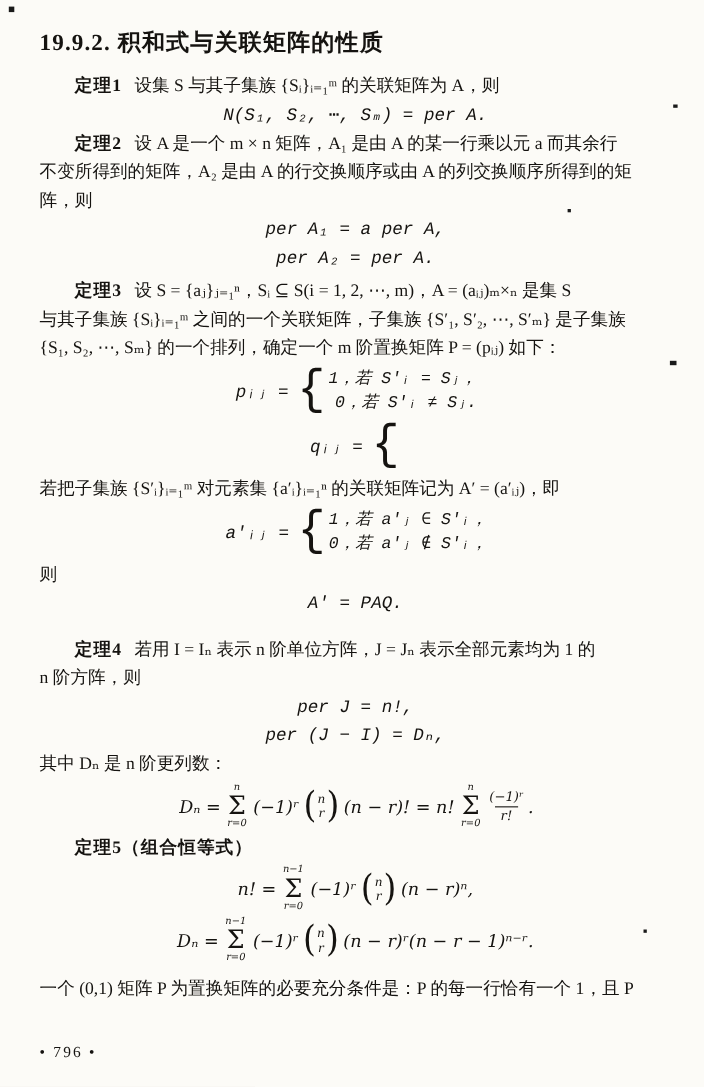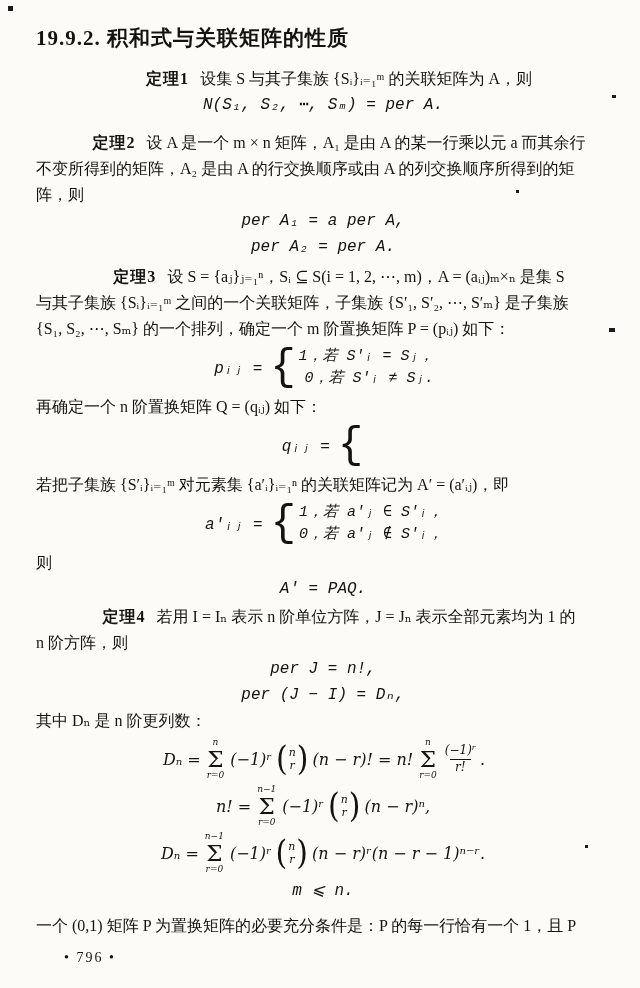--- a/index.html
+++ b/index.html
@@ -9,21 +9,21 @@
     background:#fcfbf7;color:#151310;overflow:hidden;
     padding:24px 30px 0 36px;
     font-family:"Liberation Serif","DejaVu Serif",serif;
     font-size:16px;
   }
   .heading{
     font-size:21px;font-weight:bold;margin:0 0 14px 0;letter-spacing:1px;
     font-family:"Liberation Serif","DejaVu Serif",serif;
   }
   .line{line-height:26px;margin:0;}
-  .para{text-indent:2em;text-align:center;}
+  .para{text-indent:2em;}
   .thm-label{font-weight:bold;margin-right:0.7em;letter-spacing:1px;}
   .formula{
     text-align:center;line-height:26px;font-style:italic;
     font-family:Liberation Mono, monospace;
   }
   .formula-row{
     display:flex;justify-content:center;align-items:center;
     font-style:italic;margin:2px 0;
     font-family:"DejaVu Serif","Liberation Serif",serif;
   }
@@ -33,21 +33,21 @@
   .sum{display:inline-flex;flex-direction:column;align-items:center;line-height:1;margin:0 4px;}
   .sum .lim{font-size:9px;line-height:1.1;}
   .sum .sigma{font-size:23px;line-height:1;font-style:normal;}
   .binom{display:inline-flex;align-items:center;margin:0 2px;}
   .binom .paren{font-size:30px;font-weight:300;line-height:0.8;font-style:normal;transform:scaleY(1.1);}
   .binom .col{display:inline-flex;flex-direction:column;align-items:center;font-size:11px;line-height:1.2;padding:0 1px;}
   .frac{display:inline-flex;flex-direction:column;align-items:center;font-size:12px;line-height:1.3;margin:0 4px;}
   .frac .den{border-top:1px solid #151310;padding:0 5px;}
   .mitem{margin:0 2px;}
   .page-number{
-    position:absolute;left:64px;bottom:22px;font-size:14px;letter-spacing:2px;
+    position:absolute;left:36px;bottom:22px;font-size:14px;letter-spacing:2px;
   }
   .speck{position:absolute;background:#1a1a1a;}
 </style>
 </head>
 <body>
 
 <div class="page">
 
   <div class="speck" style="left:8px;top:6px;width:5px;height:5px;"></div>
   <div class="speck" style="left:612px;top:95px;width:4px;height:3px;"></div>
@@ -55,21 +55,21 @@
   <div class="speck" style="left:516px;top:190px;width:3px;height:3px;"></div>
   <div class="speck" style="left:585px;top:845px;width:3px;height:3px;"></div>
 
   <h1 class="heading">19.9.2. 积和式与关联矩阵的性质</h1>
 
   <div class="line para">
     <span class="thm-label">定理1</span><span>设集 S 与其子集族 {Sᵢ}ᵢ₌₁ᵐ 的关联矩阵为 A，则</span>
   </div>
   <div class="formula">N(S₁, S₂, ⋯, Sₘ) = per A.</div>
 
-  <div class="line para" style="margin-top:12px;">
+  <div class="line para" style="margin-top:0;">
     <span class="thm-label">定理2</span><span>设 A 是一个 m × n 矩阵，A₁ 是由 A 的某一行乘以元 a 而其余行</span>
   </div>
   <div class="line">不变所得到的矩阵，A₂ 是由 A 的行交换顺序或由 A 的列交换顺序所得到的矩</div>
   <div class="line">阵，则</div>
   <div class="formula">per A₁ = a per A,</div>
   <div class="formula">per A₂ = per A.</div>
 
   <div class="line para" style="margin-top:4px;">
     <span class="thm-label">定理3</span><span>设 S = {aⱼ}ⱼ₌₁ⁿ，Sᵢ ⊆ S(i = 1, 2, ⋯, m)，A = (aᵢⱼ)ₘ×ₙ 是集 S</span>
   </div>
@@ -78,42 +78,41 @@
 
   <div class="formula-row cases-row">
     <span class="mitem">pᵢⱼ =</span>
     <span class="brace">{</span>
     <span class="cases-col">
       <span>1，若 S′ᵢ = Sⱼ，</span>
       <span>0，若 S′ᵢ ≠ Sⱼ.</span>
     </span>
   </div>
 
-  <div class="line">再确定一个 n 阶置换矩阵 Q = (qᵢⱼ) 如下：</div>
 
   <div class="formula-row cases-row">
     <span class="mitem">qᵢⱼ =</span>
     <span class="brace">{</span>
   </div>
 
   <div class="line">若把子集族 {S′ᵢ}ᵢ₌₁ᵐ 对元素集 {a′ᵢ}ᵢ₌₁ⁿ 的关联矩阵记为 A′ = (a′ᵢⱼ)，即</div>
 
   <div class="formula-row cases-row">
     <span class="mitem">a′ᵢⱼ =</span>
     <span class="brace">{</span>
     <span class="cases-col">
       <span>1，若 a′ⱼ ∈ S′ᵢ，</span>
       <span>0，若 a′ⱼ ∉ S′ᵢ，</span>
     </span>
   </div>
 
   <div class="line">则</div>
   <div class="formula">A′ = PAQ.</div>
 
-  <div class="line para" style="margin-top:2px;">
+  <div class="line para" style="margin-top:16px;">
     <span class="thm-label">定理4</span><span>若用 I = Iₙ 表示 n 阶单位方阵，J = Jₙ 表示全部元素均为 1 的</span>
   </div>
   <div class="line">n 阶方阵，则</div>
   <div class="formula">per J = n!,</div>
   <div class="formula">per (J − I) = Dₙ,</div>
   <div class="line">其中 Dₙ 是 n 阶更列数：</div>
 
   <div class="formula-row" style="min-height:46px;">
     <span class="mitem">Dₙ =</span>
     <span class="sum">
@@ -136,20 +135,23 @@
       <span class="sigma">Σ</span>
       <span class="lim">r=0</span>
     </span>
     <span class="frac">
       <span class="num">(−1)ʳ</span>
       <span class="den">r!</span>
     </span>
     <span>.</span>
   </div>
 
+  <div class="line para" style="margin-top:2px;">
+    <span class="thm-label">定理5（组合恒等式）</span>
+  </div>
 
   <div class="formula-row" style="min-height:44px;">
     <span class="mitem">n! =</span>
     <span class="sum">
       <span class="lim">n−1</span>
       <span class="sigma">Σ</span>
       <span class="lim">r=0</span>
     </span>
     <span class="mitem">(−1)ʳ</span>
     <span class="binom">
@@ -175,19 +177,18 @@
       <span class="paren">(</span>
       <span class="col">
         <span>n</span>
         <span>r</span>
       </span>
       <span class="paren">)</span>
     </span>
     <span class="mitem">(n − r)ʳ(n − r − 1)ⁿ⁻ʳ.</span>
   </div>
 
-  <div class="formula">m ⩽ n.</div>
 
   <div class="line" style="margin-top:9px;">一个 (0,1) 矩阵 P 为置换矩阵的必要充分条件是：P 的每一行恰有一个 1，且 P</div>
 
   <div class="page-number">• 796 •</div>
 
 </div>
 
 </body></html>

